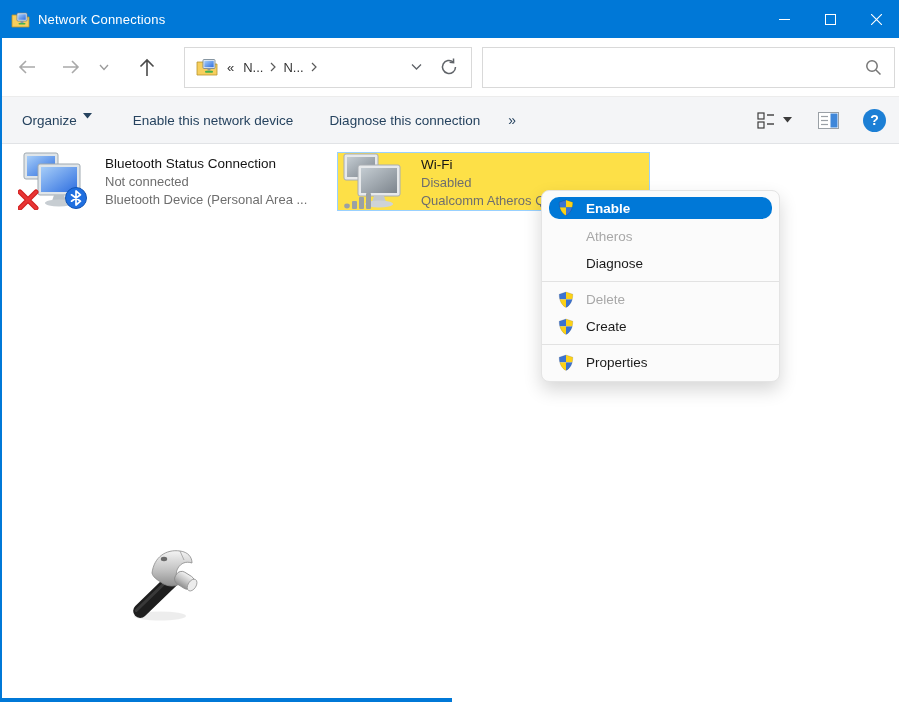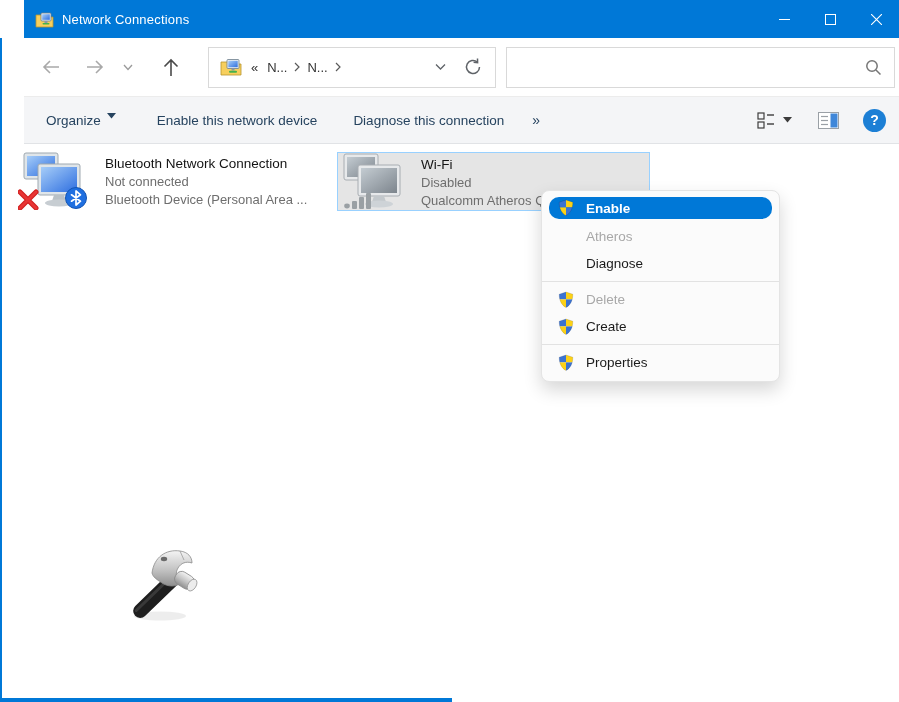--- a/index.html
+++ b/index.html
@@ -1,17 +1,17 @@
 <!DOCTYPE html>
 <html><head>
 <meta charset="utf-8">
 <style>
   * { margin:0; padding:0; box-sizing:border-box; }
   body { margin:0; background:#fff; font-family:"Liberation Sans", sans-serif; }
-  .window { position:relative; width:899px; height:702px; background:#fff; overflow:hidden;padding-left:24px; }
+  .window { position:relative; width:899px; height:702px; background:#fff; overflow:hidden; }
 
   
   .titlebar { height:38px; background:#0078d7; display:flex; align-items:center; color:#fff; }
   .titlebar-icon { margin-left:11px; width:19px; height:17px; flex:0 0 auto; }
   .titlebar-title { margin-left:8px; font-size:13px; letter-spacing:.2px; }
   .win-controls { margin-left:auto; display:flex; height:38px; }
   .win-btn { width:46px; height:38px; display:flex; align-items:center; justify-content:center; cursor:default; }
 
   
   .navbar { height:59px; background:#fff; border-bottom:1px solid #ececec; display:flex; align-items:center; }
@@ -40,21 +40,21 @@
   .tb-right { margin-left:auto; display:flex; align-items:center; padding-right:13px; }
   .tb-view { display:flex; align-items:center; }
   .tb-view-caret { margin-left:7px; }
   .tb-preview { margin-left:26px; }
   .tb-help { margin-left:24px; width:23px; height:23px; border-radius:50%; background:#1c7fd5; color:#fff; display:flex; align-items:center; justify-content:center; font-size:14px; font-weight:bold; }
 
   
   .content { position:absolute; top:145px; left:0; right:0; bottom:0; background:#fff; }
   .tile { position:absolute; display:flex; align-items:flex-start; }
   .tile-bluetooth { left:18px; top:7px; width:316px; height:59px; }
-  .tile-wifi { left:337px; top:7px; width:313px; height:59px; background:#e5e5e5; border:1px solid #99d1ff; }
+  .tile-wifi { left:337px; top:7px; width:313px; height:59px; background:#fde047; border:1px solid #99d1ff; }
   .tile-icon { flex:0 0 auto; }
   .tile-text { padding-top:3px; overflow:hidden; white-space:nowrap; }
   .tile-name { font-size:13.5px; color:#141414; line-height:18px; }
   .tile-sub { font-size:13px; color:#6e6e6e; line-height:18px; }
 
   
   .context-menu { position:absolute; left:541px; top:45px; width:239px; background:#fbfbfb; border:1px solid #e4e4e4; border-radius:8px; box-shadow:0 8px 18px rgba(0,0,0,.16); padding:6px 0 5px 0; z-index:20; }
   .menu-item { height:27px; display:flex; align-items:center; font-size:13.5px; color:#1b1b1b; padding-left:15px; cursor:default; }
   .mi-icon { width:18px; height:18px; margin-right:11px; flex:0 0 auto; }
   .mi-spacer { width:29px; flex:0 0 auto; }
@@ -255,21 +255,21 @@
         <g>
           <path d="M2 40 L18 56 M18 40 L2 56" stroke="#cf1d1d" stroke-width="5" stroke-linecap="round"></path>
           <path d="M2 40 L18 56 M18 40 L2 56" stroke="#e83535" stroke-width="3" stroke-linecap="round"></path>
         </g>
         <g>
           <circle cx="58" cy="46" r="10.5" fill="#1f6fe0" stroke="#1254b4" stroke-width="1"></circle>
           <path d="M58 39 V53 M58 39 L62.5 42.8 L53.5 49.2 M58 53 L62.5 49.2 L53.5 42.8" fill="none" stroke="#fff" stroke-width="1.7" stroke-linejoin="round" stroke-linecap="round"></path>
         </g>
       </svg>
       <div class="tile-text" style="margin-left:1px">
-        <div class="tile-name">Bluetooth Network Connection</div>
+        <div class="tile-name">Bluetooth Status Connection</div>
         <div class="tile-sub">Not connected</div>
         <div class="tile-sub">Bluetooth Device (Personal Area ...</div>
       </div>
     </div>
 
     <div class="tile tile-wifi">
       <svg class="tile-icon" width="80" height="57" viewBox="0 0 80 57">
         <g>
           <rect x="6" y="1" width="34" height="26" rx="2" fill="#e7e9eb" stroke="#a8adb2" stroke-width="1"></rect>
           <rect x="9" y="4" width="28" height="20" fill="url(#scrGray)"></rect>

